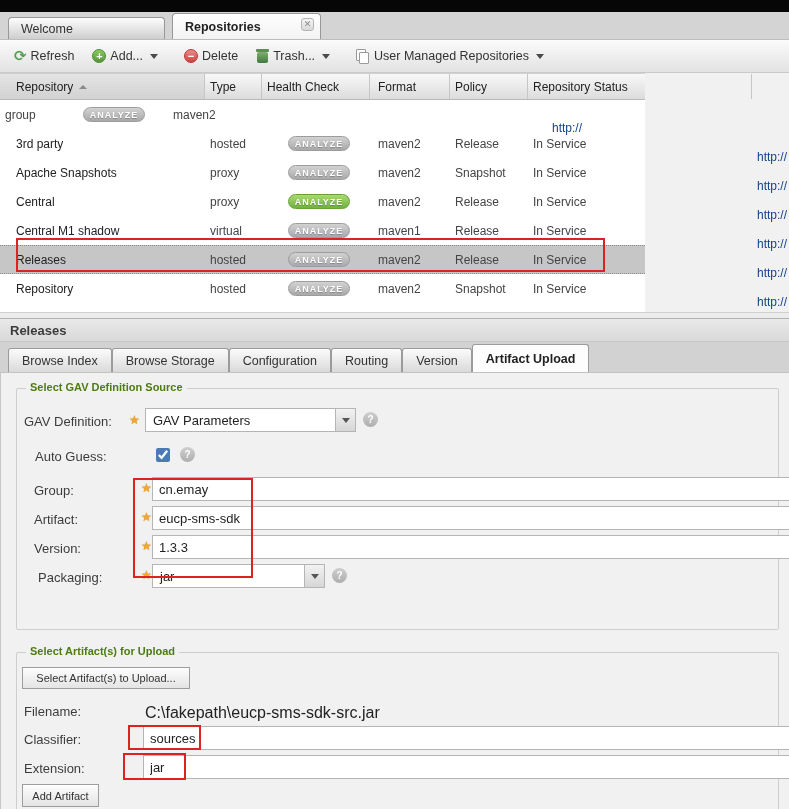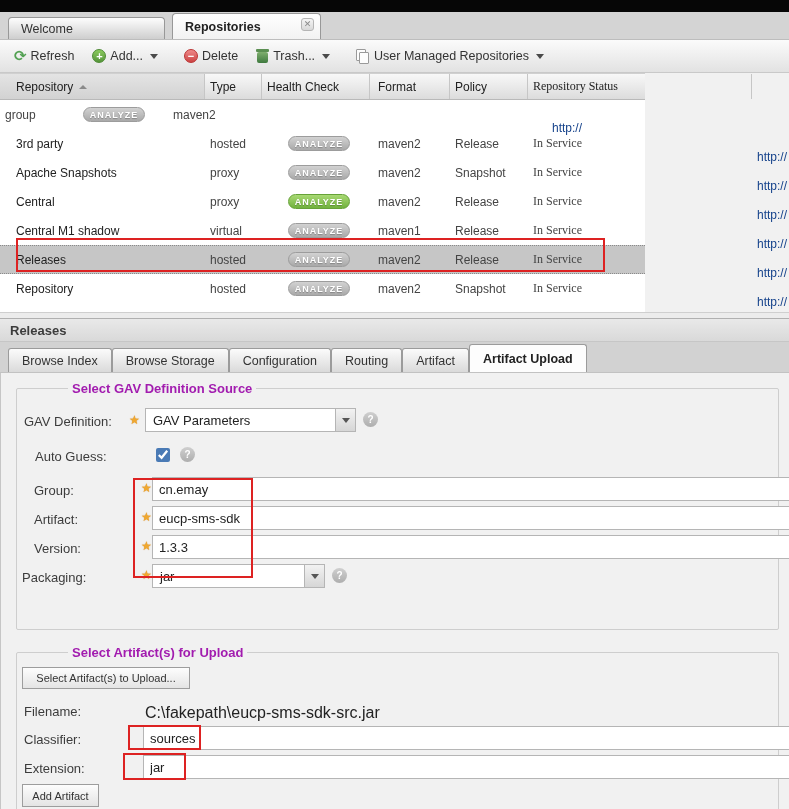--- a/index.html
+++ b/index.html
@@ -43,21 +43,21 @@
   .ghead .gc.sorted { background:linear-gradient(#e4e4e4,#d2d2d2); }
   .sortarrow { width:0; height:0; border-left:4px solid transparent; border-right:4px solid transparent; border-bottom:4px solid #8a8a8a; margin-left:6px; }
   .grow { display:flex; height:29px; align-items:center; font-size:12px; color:#444; cursor:pointer; }
   .grow.selected { background:#c6c6c6; border-top:1px dotted #8a8a8a; border-bottom:1px dotted #8a8a8a; }
   .gc { flex:none; overflow:hidden; white-space:nowrap; }
   .c-name { width:205px; padding-left:16px; }
   .c-type { width:57px; padding-left:5px; }
   .c-health { width:108px; }
   .c-format { width:80px; padding-left:8px; }
   .c-policy { width:78px; padding-left:5px; }
-  .c-status { width:224px; padding-left:5px;font-family:Liberation Serif, serif; }
+  .c-status { width:224px; padding-left:5px; }
   .c-path { width:37px; padding-left:5px;margin-top:27px; }
   .grow .c-name { color:#222; }
   .grow.bold .c-name { font-weight:bold; color:#111; }
   .pill { width:62px; height:15px; margin-left:26px; border-radius:8px; background:linear-gradient(#d2d2d2,#a9a9a9);
           border:1px solid #9c9c9c; color:#fff; font-size:9px; font-weight:bold; letter-spacing:1px;
           display:flex; align-items:center; justify-content:center; cursor:pointer; text-shadow:0 1px 1px rgba(0,0,0,.25); }
   .pill.green { background:linear-gradient(#a8d973,#71b23e); border-color:#66a238; }
   .linkcell { color:#15428b; }
 
   
@@ -67,21 +67,21 @@
              font-size:13px; font-weight:bold; color:#3c3c3c; }
   .dtabs { position:absolute; left:0; top:342px; width:789px; height:31px; background:#d2d2d2; border-bottom:1px solid #c2c2c2;
            display:flex; align-items:flex-end; padding-left:8px; gap:0; }
   .dtab { height:24px; display:flex; align-items:center; padding:0 13px; font-size:12.5px; color:#333;
           border:1px solid #9b9b9b; border-bottom:none; border-radius:3px 3px 0 0; background:linear-gradient(#fbfbfb,#dadada); cursor:pointer; }
   .dtab.active { height:28px; background:#fdfdfd; font-weight:bold; color:#222; }
 
   .content { position:absolute; left:0; top:373px; width:789px; height:436px; background:#f1f1f1; border-left:1px solid #c6c6c6; }
 
   fieldset, .fset { position:absolute; border:1px solid #cecece; border-radius:2px; }
-  .fset-legend { position:absolute; font-size:13px; font-weight:bold; color:#a21caf; background:#f1f1f1; padding:0 4px; white-space:nowrap;margin-left:42px; }
+  .fset-legend { position:absolute; font-size:11px; font-weight:bold; color:#4d7c0f; background:#f1f1f1; padding:0 4px; white-space:nowrap; }
   .flabel { position:absolute; font-size:13px; color:#3c3c3c; white-space:nowrap; }
   .star { position:absolute; color:#f0a830; font-size:12px; text-shadow:0 0 1px #c87d1a; }
   .help { position:absolute; width:15px; height:15px; border-radius:50%; background:linear-gradient(#cfcfcf,#aeaeae);
           color:#fff; font-size:10px; font-weight:bold; text-align:center; line-height:15px; cursor:pointer; }
   .tinput { position:absolute; height:24px; background:#fff; border:1px solid #b5b5b5; font-size:13px; color:#222;
             padding:0 6px; font-family:"Liberation Sans",sans-serif; }
   .combo { position:absolute; height:24px; display:flex; cursor:pointer; }
   .combo .cval { background:#fff; border:1px solid #b5b5b5; border-right:none; font-size:13px; color:#222;
                  display:flex; align-items:center; padding:0 7px; flex:1; }
   .combo .ctrig { width:21px; background:linear-gradient(#f2f2f2,#d6d6d6); border:1px solid #b5b5b5;
@@ -261,21 +261,21 @@
     <div class="dtab">
         <span>Browse Storage</span>
       </div>
     <div class="dtab">
         <span>Configuration</span>
       </div>
     <div class="dtab">
         <span>Routing</span>
       </div>
     <div class="dtab">
-        <span>Artifact</span>
+        <span>Version</span>
       </div>
     <div class="dtab active">
         <span>Artifact Upload</span>
       </div>
   </div>
 
   <div class="content"></div>
 
   <div class="fset" style="left:16px; top:388px; width:763px; height:242px;"></div>
   <span class="fset-legend" style="left:26px; top:381px;">Select GAV Definition Source</span>
@@ -299,21 +299,21 @@
   <input class="tinput" style="left: 152px; top: 477px; width: 643px;" value="cn.emay">
 
   <span class="flabel" style="left:34px; top:512px;">Artifact:</span>
   <span class="star" style="left:141px; top:510px;">★</span>
   <input class="tinput" style="left: 152px; top: 506px; width: 643px;" value="eucp-sms-sdk">
 
   <span class="flabel" style="left:34px; top:541px;">Version:</span>
   <span class="star" style="left:141px; top:539px;">★</span>
   <input class="tinput" style="left: 152px; top: 535px; width: 643px;" value="1.3.3">
 
-  <span class="flabel" style="left:22px; top:570px;">Packaging:</span>
+  <span class="flabel" style="left:38px; top:570px;">Packaging:</span>
   <span class="star" style="left:141px; top:568px;">★</span>
   <div class="combo" style="left:152px; top:564px; width:173px;">
     <span class="cval">jar</span>
     <span class="ctrig">
         <span class="chev"></span>
       </span>
   </div>
   <span class="help" style="left:332px; top:568px;">?</span>
 
   <div class="fset" style="left:16px; top:652px; width:763px; height:170px;"></div>

